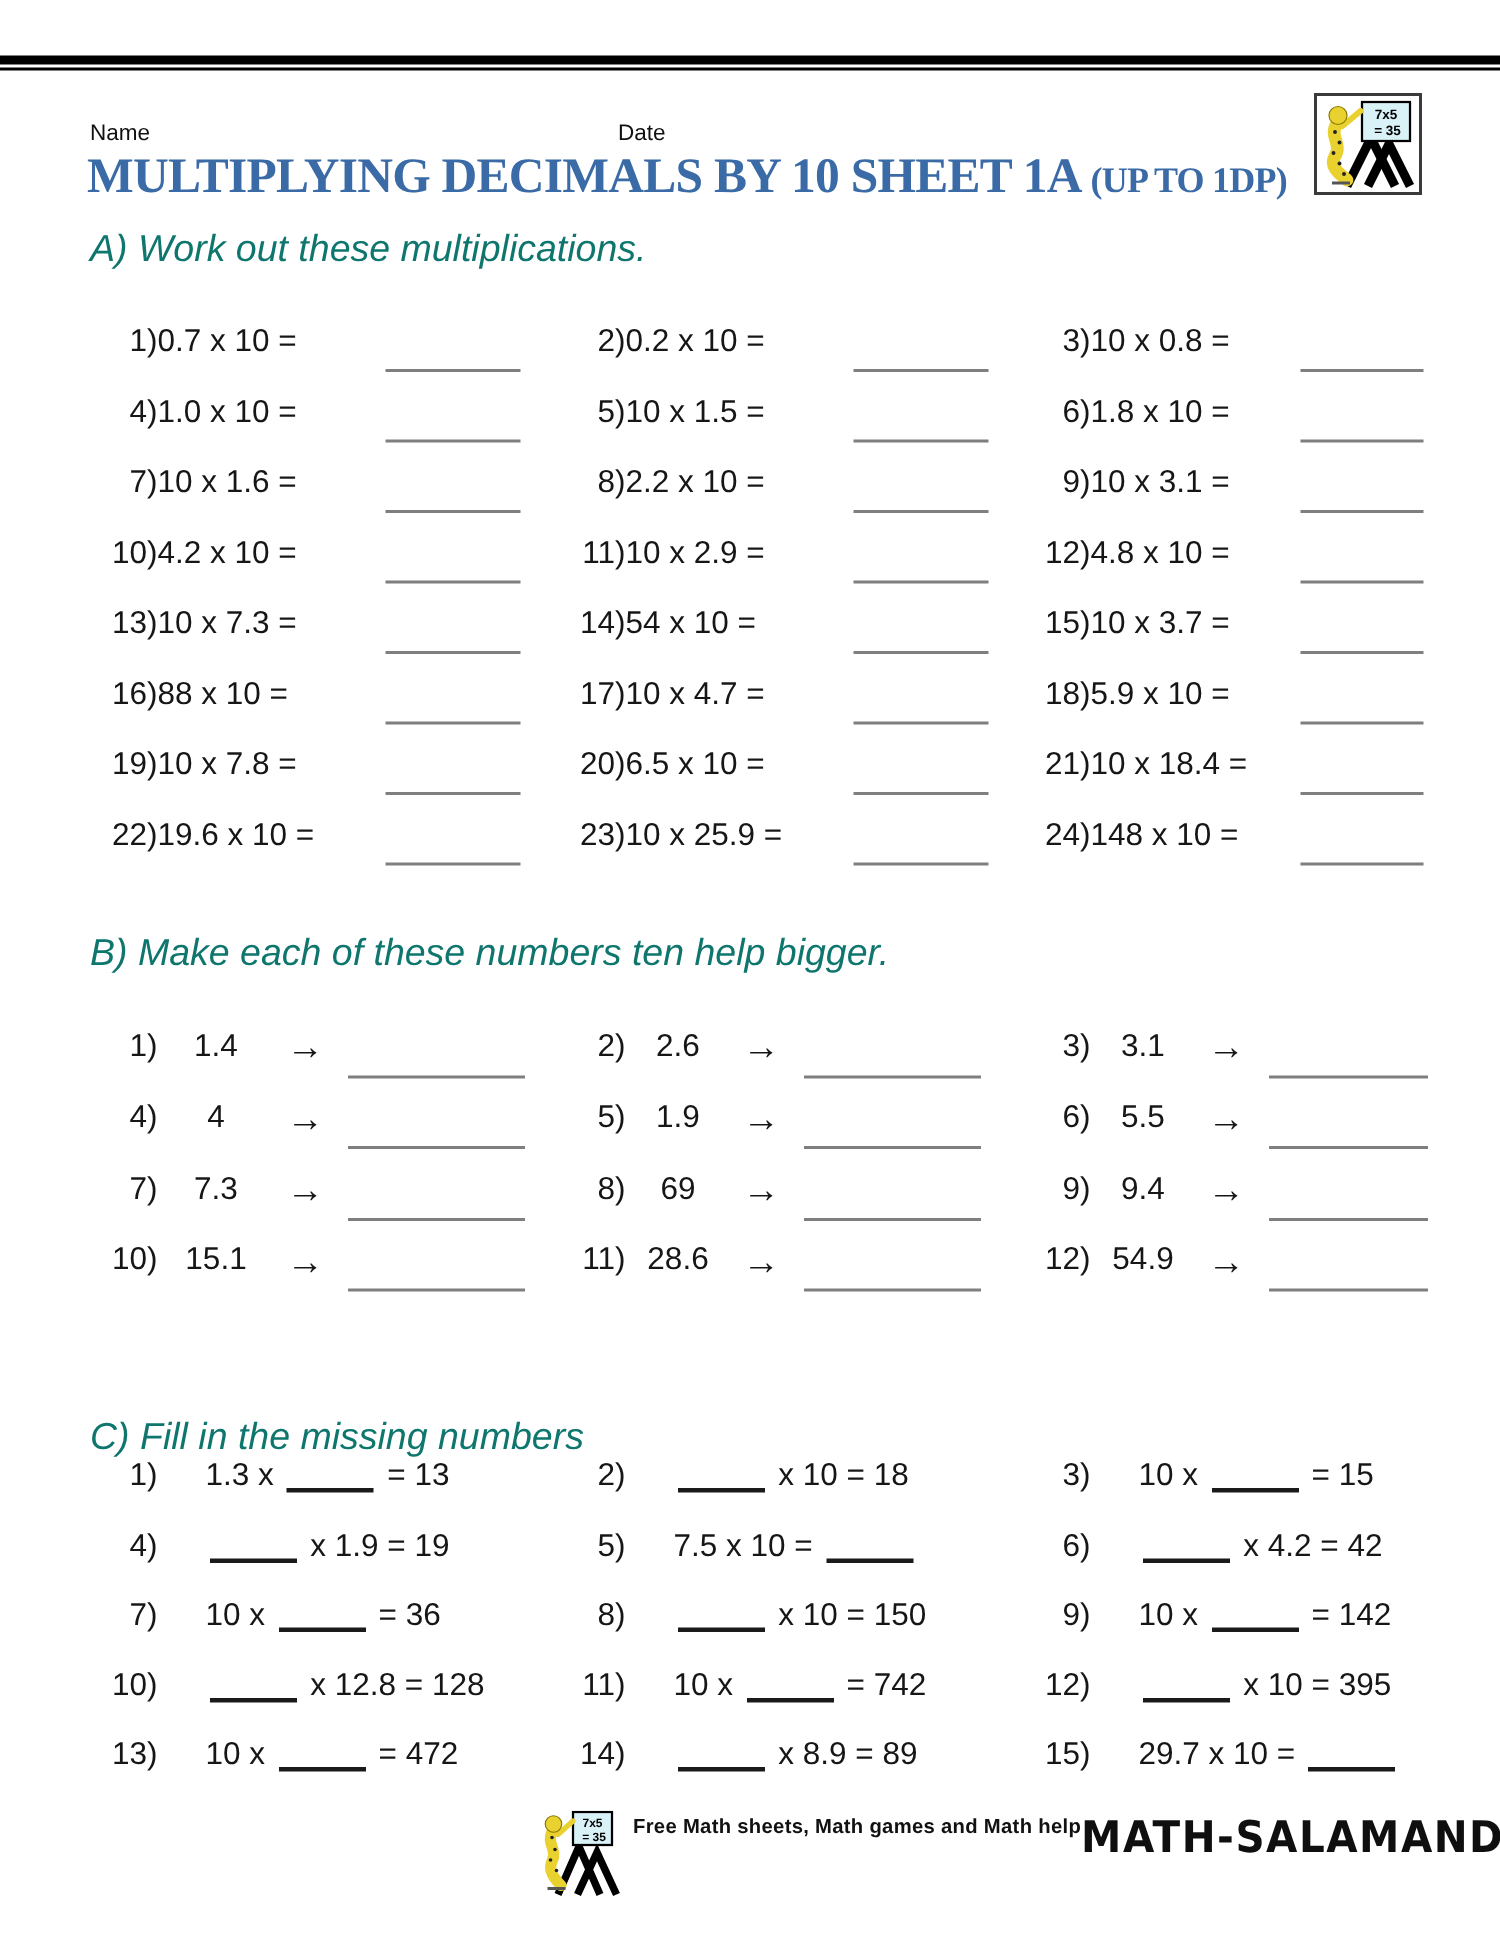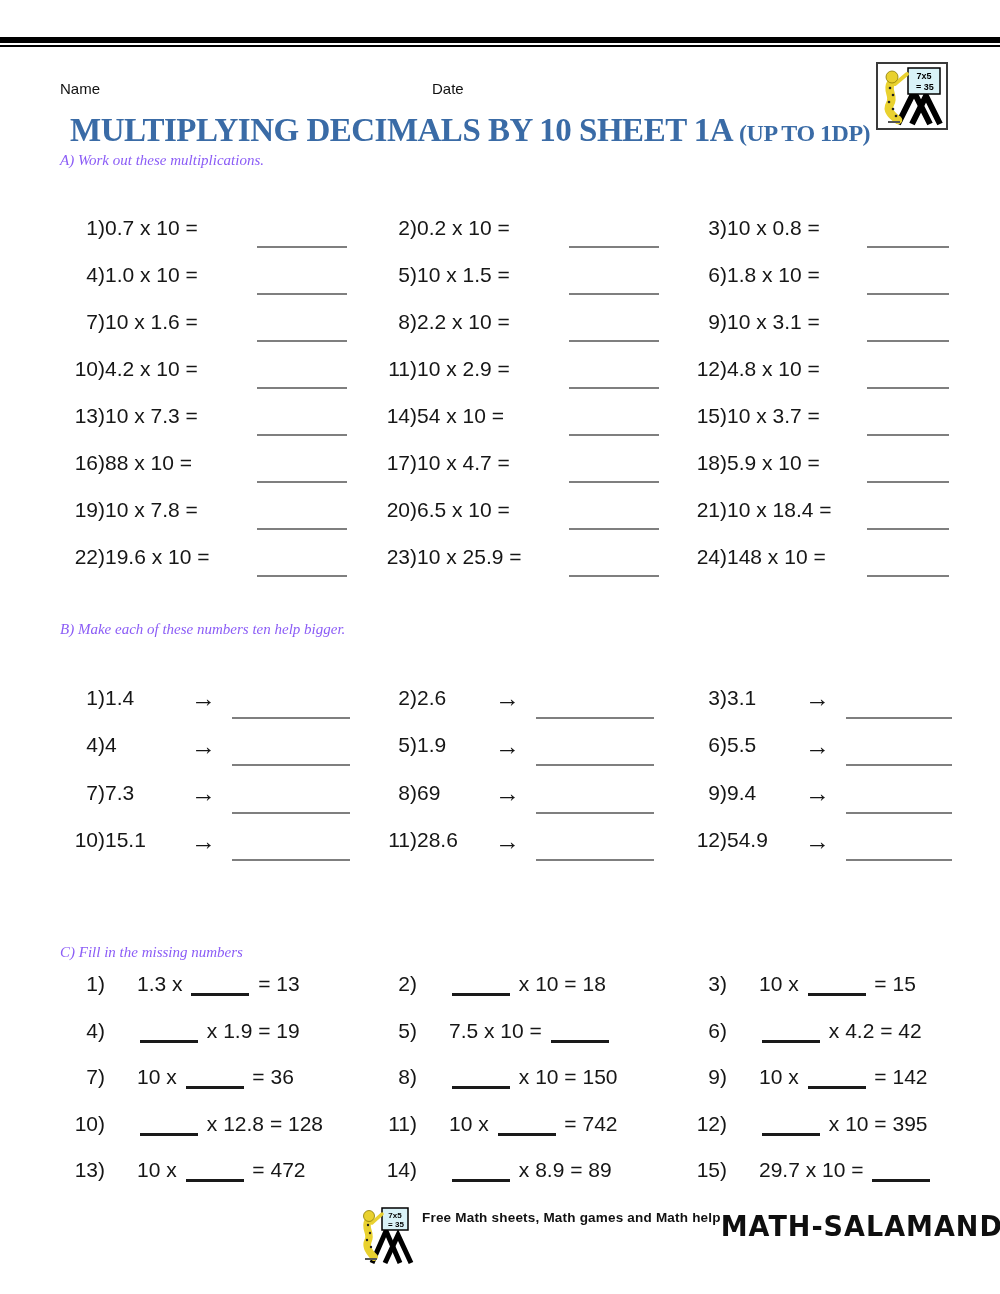--- a/index.html
+++ b/index.html
@@ -2,40 +2,40 @@
 <html style="--title-blue: #3a6ba6; --line-gray: #7f7f7f; --purple: #7030a0; --salamander-yellow: #e9d12f; --board-blue: #d9f2f7;"><head>
 <meta charset="utf-8">
 <style>
   html,body{margin:0;padding:0;background:#fff;}
   .page{position:relative;width:1000px;height:1294px;background:#ffffff;overflow:hidden;
         font-family:"Liberation Sans",sans-serif;color:#161616;}
   .top-rule{position:absolute;top:37px;left:0;width:1000px;height:10px;box-sizing:border-box;
         border-top:6px solid #000;border-bottom:2px solid #000;}
   .hdr-label{position:absolute;top:60px;font-size:15px;color:#111;margin-top:20px;}
   .hdr-label.name{left:60px;}
-  .hdr-label.date{left:432px;}
+  .hdr-label.date{left:412px;}
   .logo-box{position:absolute;left:876px;top:62px;width:72px;height:68px;border:2px solid #3a3a3a;
         background:#fff;display:flex;align-items:center;justify-content:center;box-sizing:border-box;}
-  h1{position:absolute;left:58px;top:100px;margin:12px;font-family:"Liberation Serif",serif;
+  h1{position:absolute;left:58px;top:100px;margin:0;font-family:"Liberation Serif",serif;
         font-weight:700;font-size:33px;color:var(--title-blue);white-space:nowrap;letter-spacing:-0.5px;}
   h1 .subt{font-size:24px;}
-  .sec-head{position:absolute;left:60px;font-style:italic;font-size:15px;color:#8b5cf6;font-family:Liberation Serif, serif;}
+  .sec-head{position:absolute;left:60px;font-style:italic;font-size:25px;color:#0f766e;}
   #head-a{top:152px;} #head-b{top:621px;} #head-c{top:944px;}
   .grid{position:absolute;left:55px;display:grid;grid-template-columns:312px 310px 278px;}
   #grid-a{top:204px;grid-auto-rows:47px;}
   #grid-b{top:674px;grid-auto-rows:47.5px;}
   #grid-c{top:961px;grid-auto-rows:46.5px;}
   .cell{display:flex;align-items:center;font-size:21px;color:#161616;}
   .num{width:50px;text-align:right;flex:none;}
   .expr{width:142px;flex:none;white-space:pre;}
   #grid-a .cell:nth-child(3n) .expr{width:130px;}
   .ansline{flex:none;align-self:flex-end;margin-bottom:3px;margin-left:10px;width:90px;height:0;
         border-bottom:2px solid var(--line-gray);}
   #grid-a .cell:nth-child(3n) .ansline{width:82px;}
-  .cell.b .val{width:70px;text-align:left;flex:none;}
+  .cell.b .val{width:70px;text-align:center;flex:none;}
   #grid-b .cell:nth-child(3n+1) .val{width:78px;}
   .arrow{margin-left:8px;font-size:25px;line-height:1;flex:none;transform:translateY(1px);font-weight:700;}
   .cell.b .ansline{margin-left:16px;width:118px;}
   #grid-b .cell:nth-child(3n) .ansline{width:106px;}
   .cell.c .cexpr{margin-left:32px;white-space:pre;}
   .blank{display:inline-block;width:58px;height:3px;background:#1a1a1a;vertical-align:-5px;margin:0 3px;}
   .footer{position:absolute;left:358px;top:1207px;display:flex;align-items:flex-start;}
   .f-icon{flex:none;margin-right:4px;}
   .f-col{display:flex;flex-direction:row;}
   .tagline{font-size:13.5px;font-weight:700;color:#111;letter-spacing:0.2px;white-space:nowrap;margin-top:3px;}

